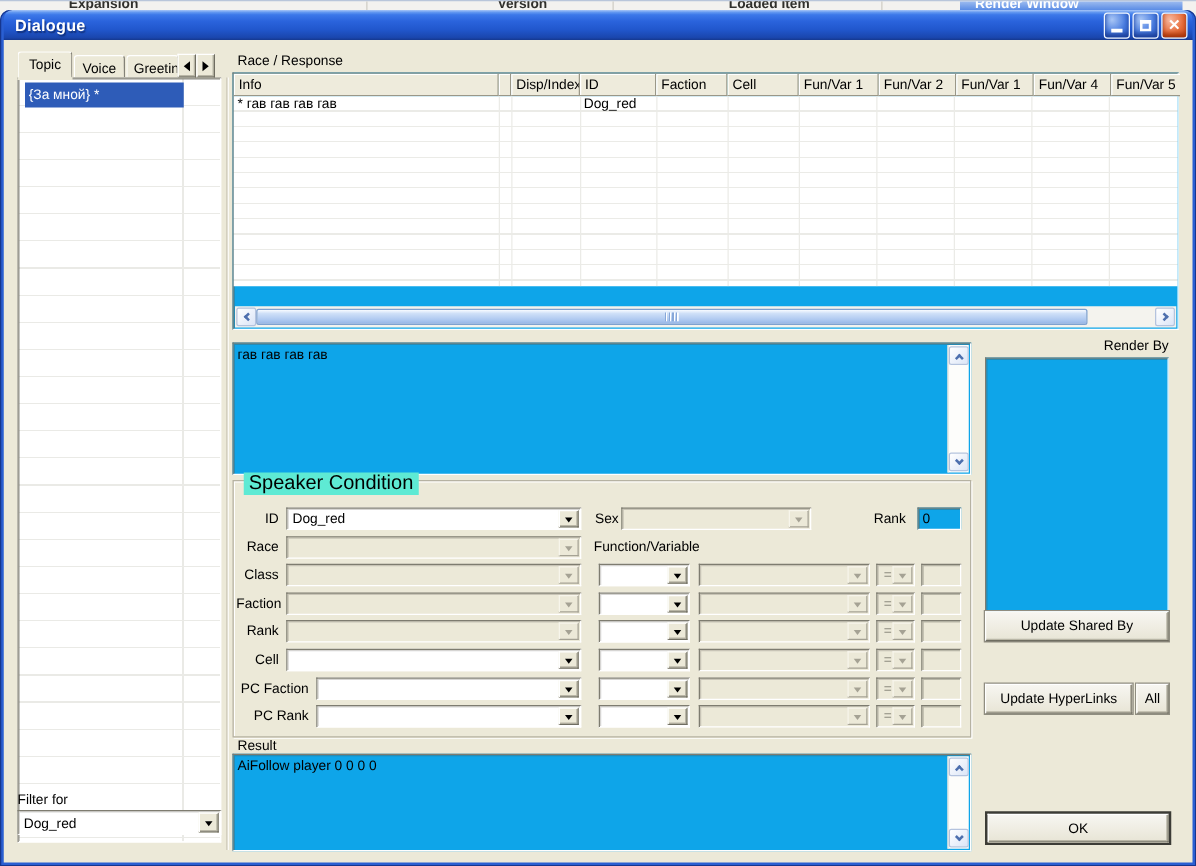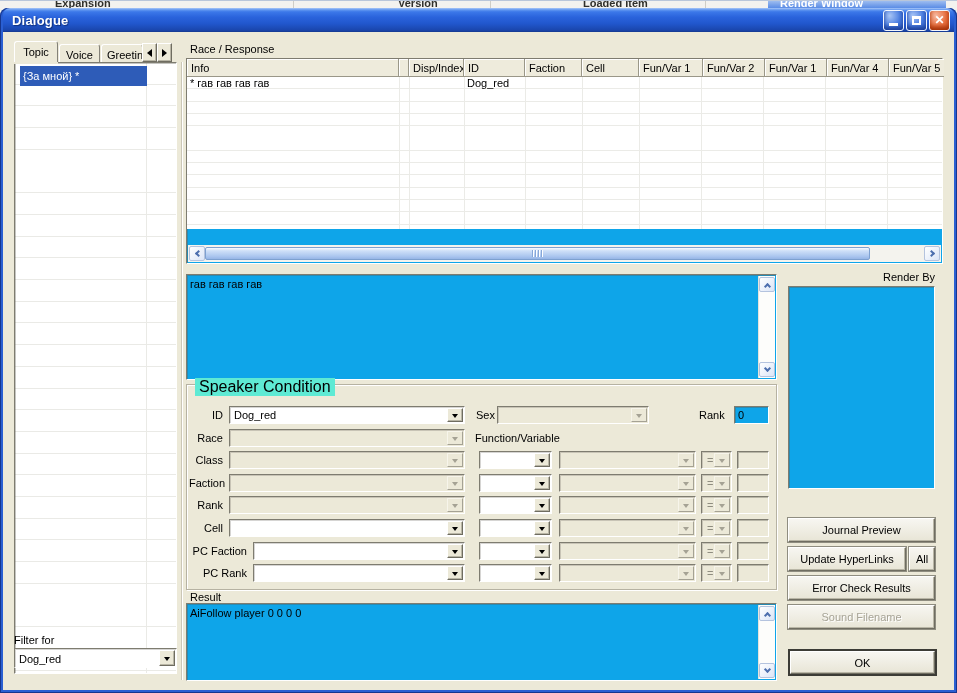--- a/index.html
+++ b/index.html
@@ -437,34 +437,28 @@
         <div class="vscroll">
           <div class="sb-btn">
               <i class="chev up"></i>
             </div>
           <div class="sb-btn">
               <i class="chev down"></i>
             </div>
         </div>
       </div>
 
-      <div class="btn" style="left:785px; top:486px; width:147px; height:24px">
-          <span>Journal Preview</span>
+      <div class="btn" style="left:785px; top:457px; width:147px; height:24px">
+          <span>Update Shared By</span>
         </div>
       <div class="btn" style="left:785px; top:515px; width:118px; height:24px">
           <span>Update HyperLinks</span>
         </div>
       <div class="btn" style="left:906px; top:515px; width:26px; height:24px">
           <span>All</span>
-        </div>
-      <div class="btn" style="left:785px; top:544px; width:147px; height:24px">
-          <span>Error Check Results</span>
-        </div>
-      <div class="btn disabled" style="left:785px; top:573px; width:147px; height:24px">
-          <span>Sound Filename</span>
         </div>
       <div class="btn default" style="left:787px; top:619px; width:145px; height:23px">
           <span>OK</span>
         </div>
 
     </div>
   </div>
 </div>
 
 </body></html>

